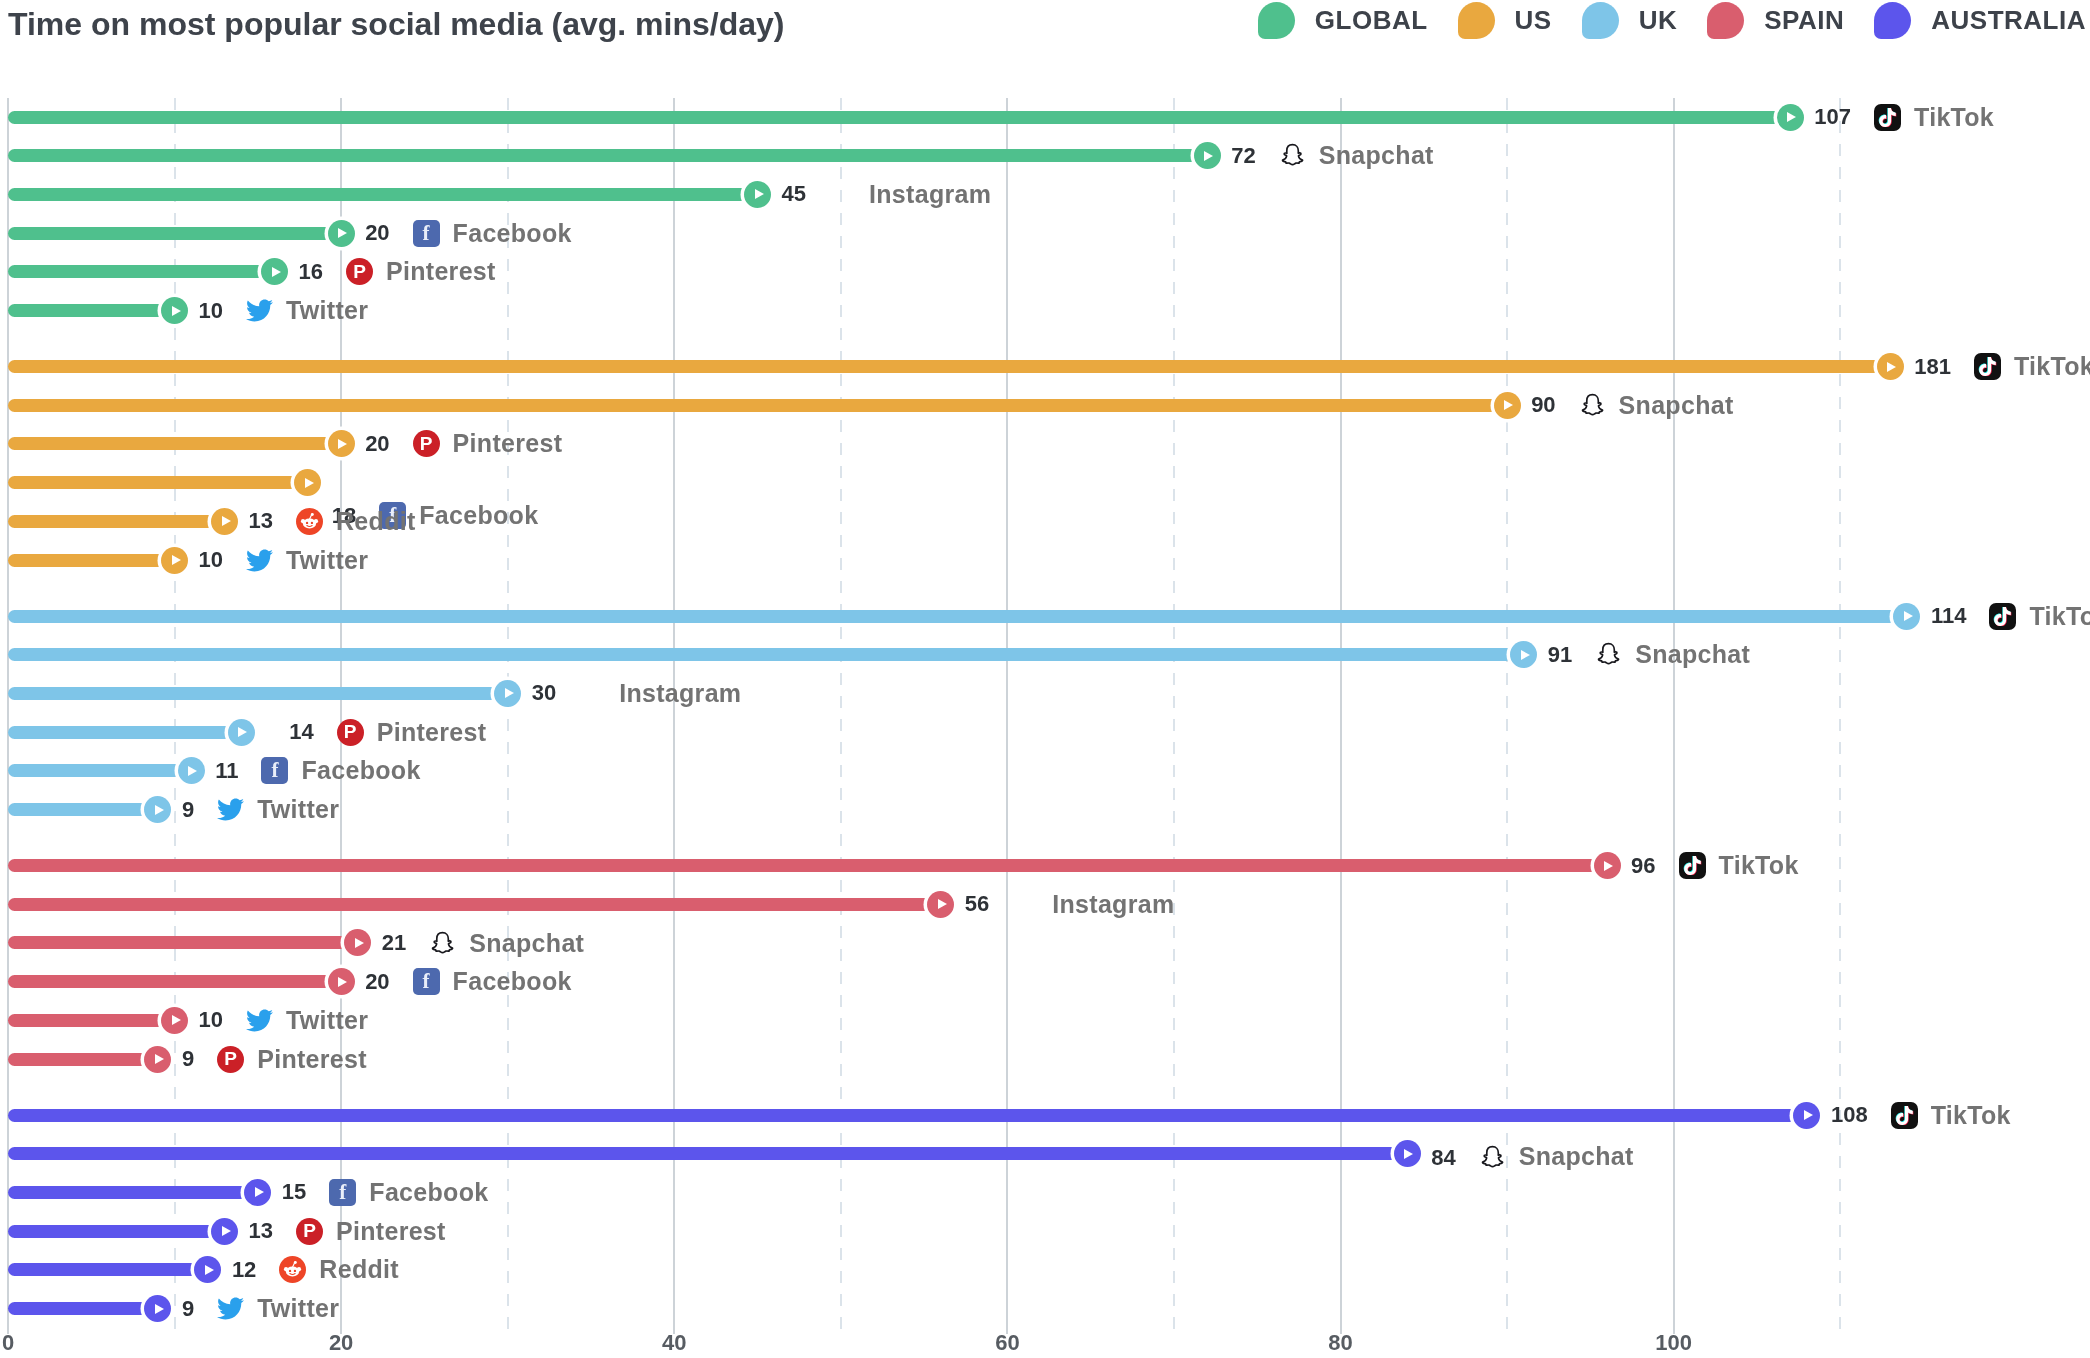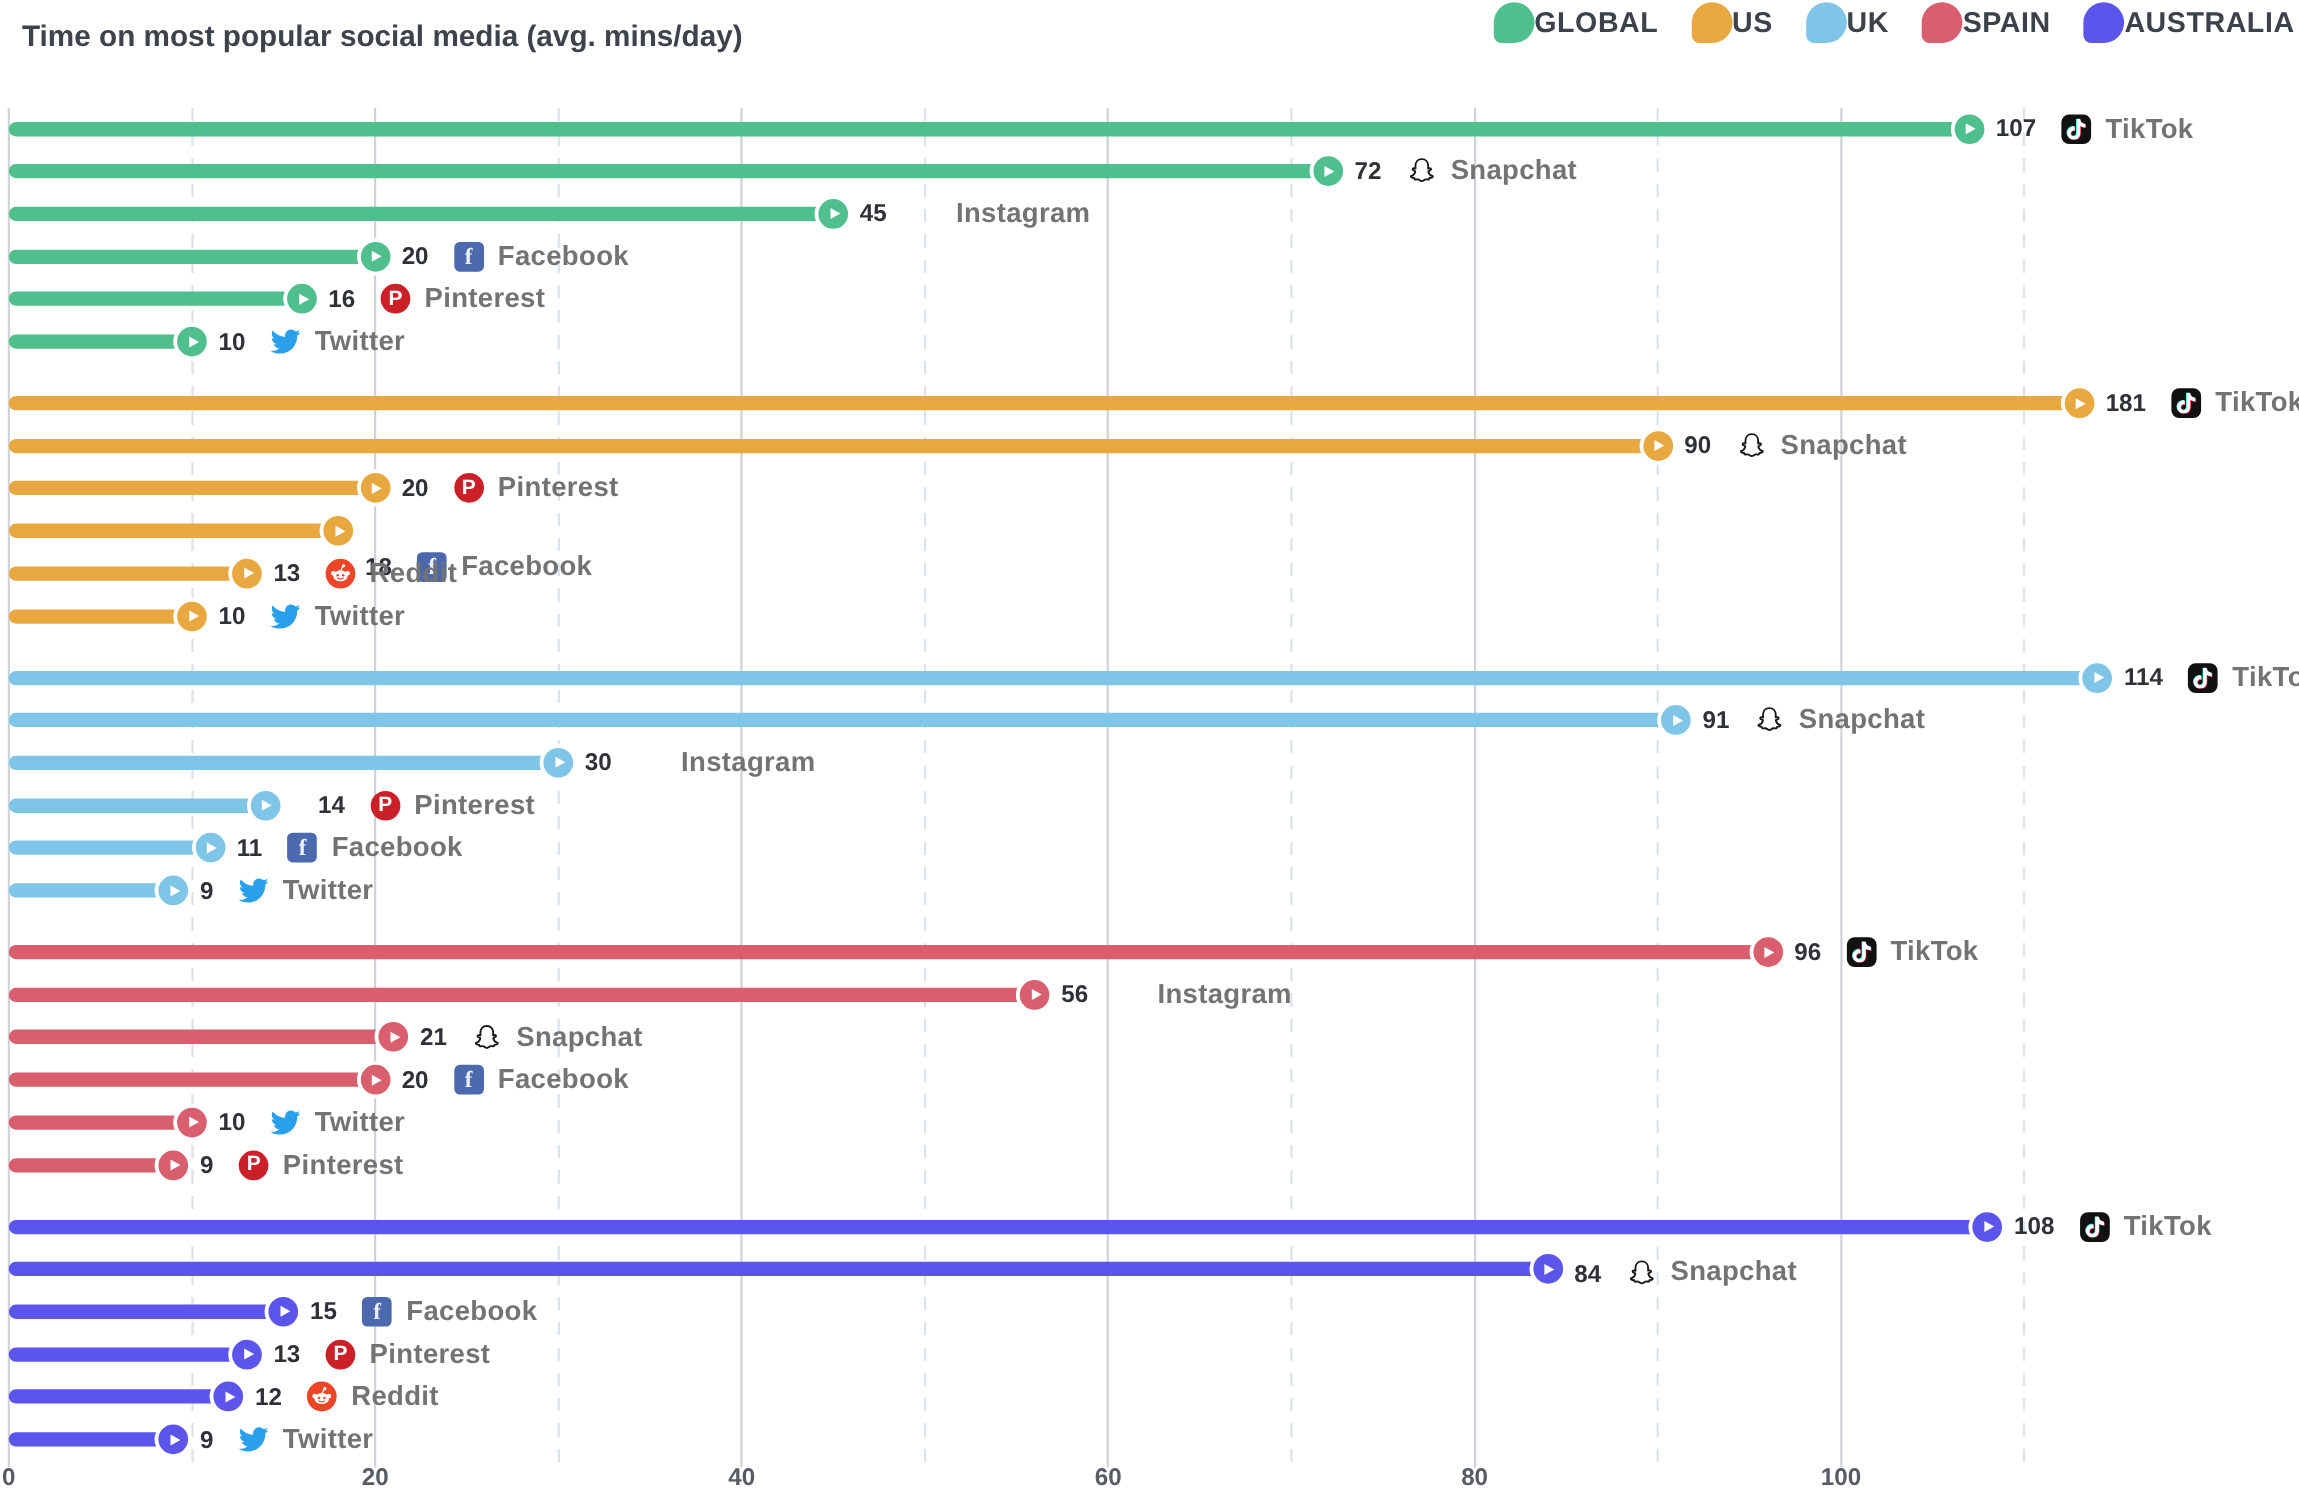--- a/index.html
+++ b/index.html
@@ -3,27 +3,27 @@
 <meta charset="utf-8">
 <style>
   html,body{margin:0;padding:0;}
   body{
     width:2090px;height:1358px;overflow:hidden;background:#ffffff;
     font-family:"Liberation Sans","DejaVu Sans",sans-serif;
     position:relative;
   }
   .canvas{position:absolute;inset:0;}
   .chart-title{
-    position:absolute;left:8px;top:6px;margin:12px;
-    font-size:27px;font-weight:bold;color:#3e434b;letter-spacing:0px;
+    position:absolute;left:8px;top:6px;margin:0;
+    font-size:32px;font-weight:bold;color:#3e434b;letter-spacing:0px;
   }
   .legend{
     position:absolute;right:4px;top:2px;display:flex;align-items:center;gap:30px;
   }
-  .legend-item{display:flex;align-items:center;gap:0;}
+  .legend-item{display:flex;align-items:center;gap:20px;}
   .legend-marker{
     width:37px;height:37px;border-radius:50% 50% 50% 7px;flex:0 0 auto;
   }
   .legend-label{font-size:26px;font-weight:bold;color:#3d424a;letter-spacing:.5px;}
   .plot{position:absolute;left:8px;top:0;width:2082px;height:1358px;}
   .gridline{position:absolute;top:98px;height:1236px;width:2px;}
   .gridline.solid{background:#cdd3d8;}
   .gridline.dashed{
     background:repeating-linear-gradient(to bottom,#dbe3ea 0 12px,transparent 12px 23px);
   }

